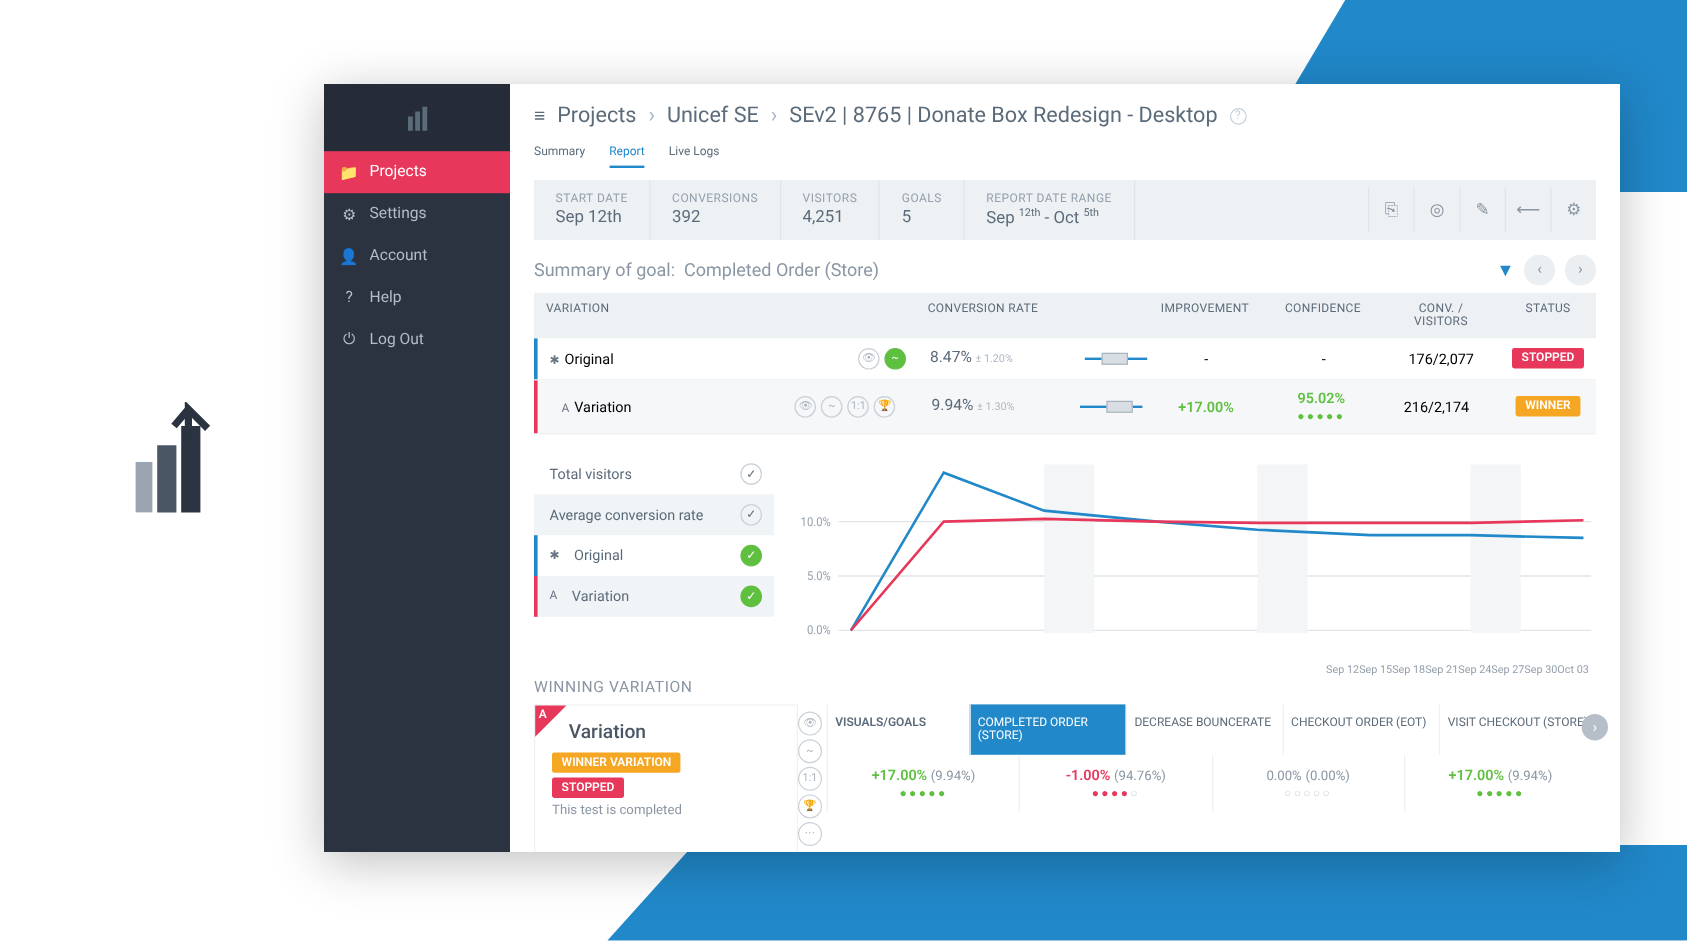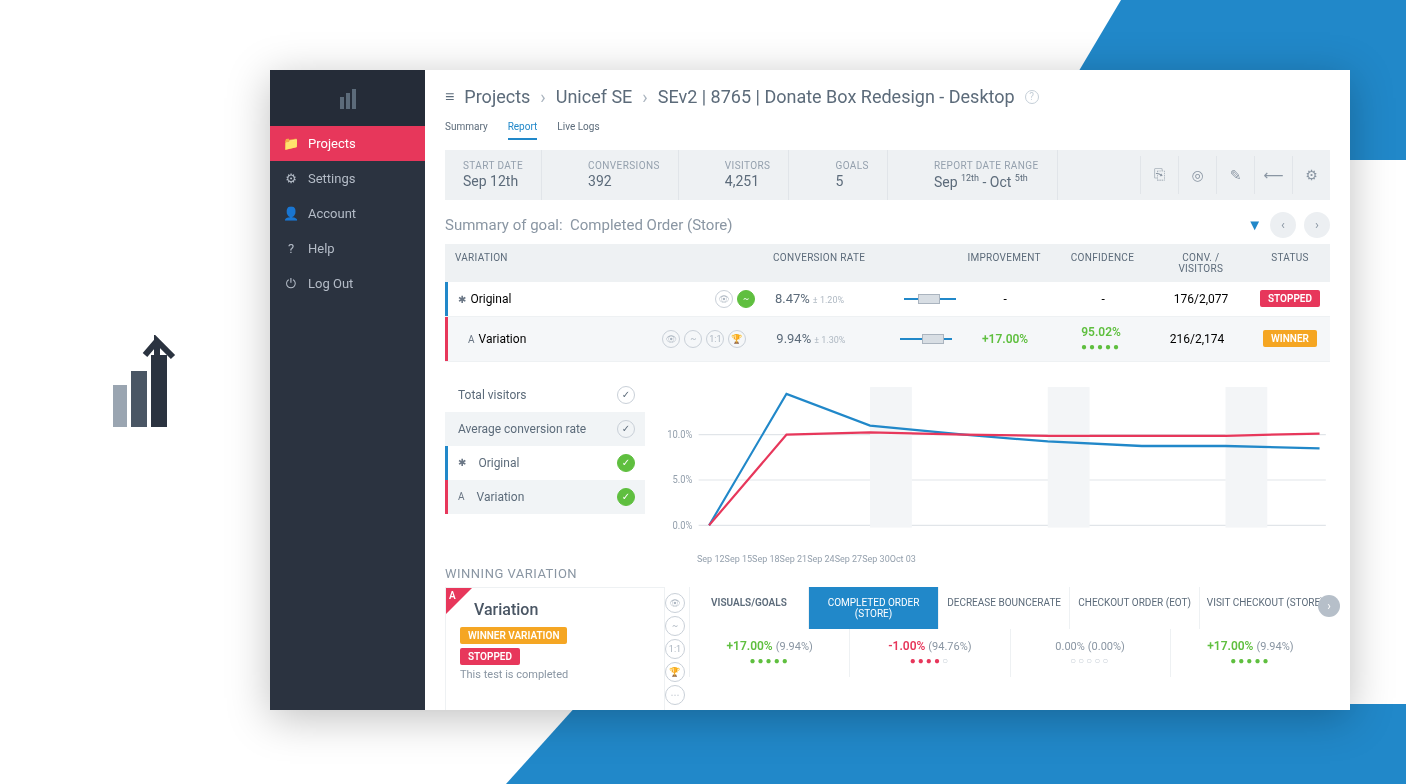--- a/index.html
+++ b/index.html
@@ -27,21 +27,21 @@
 .breadcrumb { padding: 16px 20px 8px 20px; display: flex; align-items: center; gap: 10px; font-size: 18px; color: #5c6b7a; }
 .breadcrumb .sep { color: #aab4bf; }
 .menu-icon { font-size: 16px; color: #5c6b7a; }
 .info-icon { width: 14px; height: 14px; border: 1px solid #c5cfd8; border-radius: 50%; font-size: 10px; display: inline-flex; align-items: center; justify-content: center; color: #c5cfd8; }
 
 .tabs { padding: 0 20px; display: flex; gap: 20px; font-size: 10px; color: #5c6b7a; }
 .tab { padding: 6px 0; cursor: pointer; }
 .tab.active { color: #2188c9; border-bottom: 2px solid #2188c9; }
 
 
-.stats-bar { margin: 10px 20px 0 20px; background: #eef1f3; display: flex; align-items: stretch; font-size: 12px; gap: 28px; }
+.stats-bar { margin: 10px 20px 0 20px; background: #eef1f3; display: flex; align-items: stretch; font-size: 12px; }
 .stat { padding: 10px 18px; border-right: 1px solid #e1e5e9; }
 .stat-label { font-size: 10px; color: #94a0ad; letter-spacing: 0.4px; margin-bottom: 2px; }
 .stat-value { font-size: 14px; color: #5c6b7a; }
 .stat-value sup { font-size: 9px; }
 .stats-actions { margin-left: auto; display: flex; align-items: center; }
 .stats-actions .iconbtn { width: 38px; height: 38px; display: flex; align-items: center; justify-content: center; border-left: 1px solid #e1e5e9; color: #8a96a3; cursor: pointer; font-size: 14px; }
 
 
 .goal-summary { margin: 12px 20px 0 20px; display: flex; align-items: center; color: #8a96a3; font-size: 15px; }
 .goal-summary .arrow-down { margin-left: auto; color: #2188c9; }
@@ -86,37 +86,37 @@
 .legend { width: 200px; }
 .legend-item { padding: 8px 10px; display: flex; align-items: center; gap: 8px; font-size: 12px; color: #5c6b7a; border-left: 3px solid transparent; }
 .legend-item .check { width: 18px; height: 18px; border-radius: 50%; border: 1.5px solid #c9d0d8; margin-left: auto; display: flex; align-items: center; justify-content: center; font-size: 10px; }
 .legend-item.on .check { background: #5fbf3f; border-color: #5fbf3f; color: #fff; }
 .legend-item.alt { background: #f1f4f6; justify-content: center; }
 .legend-item.blue-l { border-left-color: #2188c9; }
 .legend-item.pink-l { border-left-color: #e7375b; }
 .chart { flex: 1; position: relative; height: 170px; }
 .chart svg { width: 100%; height: 100%; }
 .axis-label { font-size: 9px; fill: #94a0ad; }
-.x-ticks { display: flex; justify-content: flex-start; font-size: 9px; color: #94a0ad; padding: 2px 6px 0 36px; }
+.x-ticks { display: flex; justify-content: flex-end; font-size: 9px; color: #94a0ad; padding: 2px 6px 0 36px; }
 
 
 .win-title { margin: 18px 20px 6px 20px; font-size: 13px; color: #8a96a3; letter-spacing: 0.5px; }
 .win-section { margin: 0 20px; display: flex; align-items: stretch; }
 .win-card { width: 220px; padding: 12px 14px; background: #fff; position: relative; border: 1px solid #eef1f3; }
 .win-card .corner { position: absolute; top: 0; left: 0; width: 0; height: 0; border-top: 26px solid #e7375b; border-right: 26px solid transparent; }
 .win-card .corner span { position: absolute; top: -24px; left: 3px; color: #fff; font-size: 10px; font-weight: 600; }
 .win-card h3 { font-size: 16px; color: #4a5664; margin-bottom: 8px; margin-left: 14px; font-weight: 500; }
 .win-card .badges { display: flex; flex-direction: column; gap: 4px; align-items: flex-start; }
 .win-card .note { font-size: 11px; color: #8a96a3; margin-top: 3px; }
 .win-side-icons { width: 24px; display: flex; flex-direction: column; gap: 3px; padding: 6px 0; }
 .win-side-icons .mini-icon { width: 20px; height: 20px; }
 
 .goals-table { flex: 1; position: relative; }
 .goals-header { display: flex; background: #fff; }
-.goal-col { flex: 1; padding: 10px 6px; text-align: center; font-size: 10px; color: #5c6b7a; border-left: 1px solid #eef1f3; }
+.goal-col { flex: 1; padding: 10px 6px; font-size: 10px; color: #5c6b7a; border-left: 1px solid #eef1f3; }
 .goal-col.label { flex: 0.9; background: #fff; font-weight: 600; }
 .goal-col.active { background: #2188c9; color: #fff; }
 .goals-row { display: flex; background: #fff; }
 .goal-val { flex: 1; padding: 10px 6px; text-align: center; font-size: 12px; border-left: 1px solid #eef1f3; }
 .goal-val.label { flex: 0.9; font-size: 10px; font-weight: 600; color: #5c6b7a; }
 .gv-pos { color: #5fbf3f; font-weight: 600; }
 .gv-neg { color: #e7375b; font-weight: 600; }
 .gv-pct { color: #8a96a3; font-size: 11px; }
 .scroll-right { position: absolute; right: -10px; top: 8px; width: 22px; height: 22px; border-radius: 50%; background: #b6bfc9; color: #fff; display: flex; align-items: center; justify-content: center; font-size: 12px; cursor: pointer; }
 

